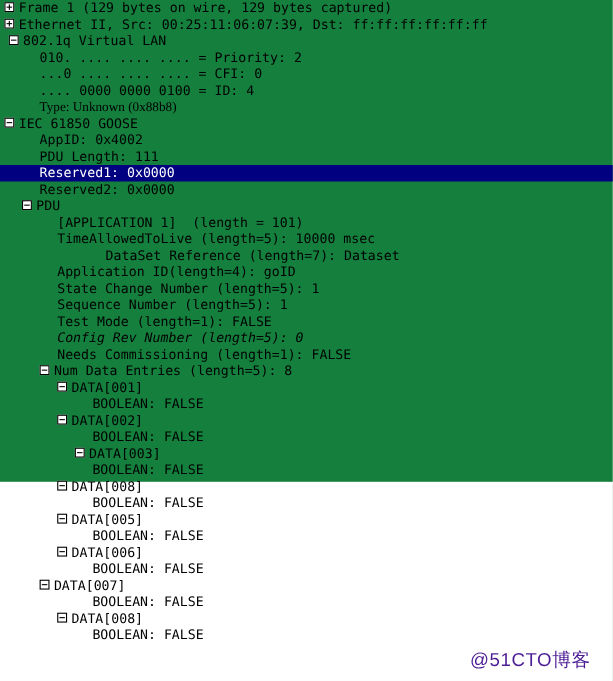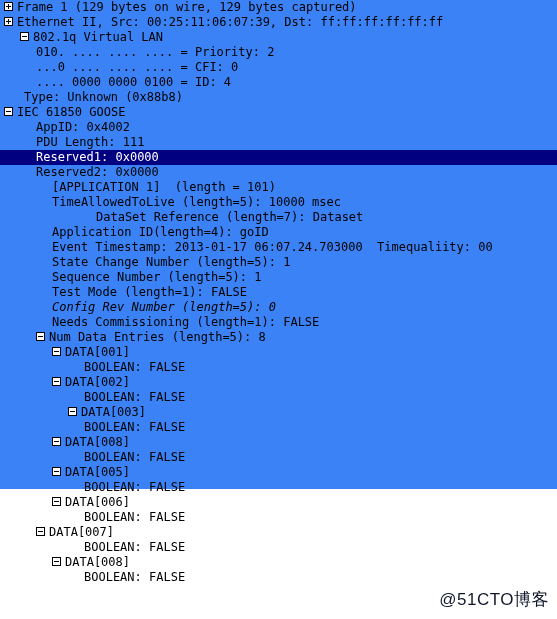--- a/index.html
+++ b/index.html
@@ -14,22 +14,22 @@
     position: relative;
     overflow: hidden;
     font-family: "DejaVu Sans Mono", "Liberation Mono", monospace;
   }
 
   #packet-tree {
     position: absolute;
     top: 0;
     left: 0;
     width: 557px;
-    height: 489px;
-    background: #3b82f6;
+    height: 438px;
+    background: #15803d;
   }
 
   .tree-row {
     height: 15px;
     line-height: 15px;
     white-space: pre;
     font-size: 12px;
     color: #000000;
     position: relative;
     display: block;
@@ -87,51 +87,51 @@
     line-height: 15px;
   }
 
   .gap {
     display: inline-block;
     width: 4px;
   }
 
   #watermark {
     position: absolute;
-    right: 8px;
+    right: 20px;
     bottom: 8px;
     font-family: "Liberation Sans", sans-serif;
     font-size: 17px;
-    color: #0f172a;
+    color: #4c1d95;
     letter-spacing: 0.5px;
     pointer-events: none;
     user-select: none;
   }
 </style>
 </head>
 <body>
 
 <div id="packet-tree">
     <div class="tree-row"><span class="row-inner" style="margin-left: 4px;"><span class="expander plus"></span><span class="gap"></span><span class="label-text">Frame 1 (129 bytes on wire, 129 bytes captured)</span></span></div>
     <div class="tree-row"><span class="row-inner" style="margin-left: 4px;"><span class="expander plus"></span><span class="gap"></span><span class="label-text">Ethernet II, Src: 00:25:11:06:07:39, Dst: ff:ff:ff:ff:ff:ff</span></span></div>
-    <div class="tree-row"><span class="row-inner" style="margin-left: 20px; text-align: right;"><span class="expander"></span><span class="gap"></span><span class="label-text">802.1q Virtual LAN</span></span></div>
+    <div class="tree-row"><span class="row-inner" style="margin-left: 8px; text-align: right;"><span class="expander"></span><span class="gap"></span><span class="label-text">802.1q Virtual LAN</span></span></div>
     <div class="tree-row"><span class="row-inner" style="margin-left: 36px;"><span class="label-text">010. .... .... .... = Priority: 2</span></span></div>
     <div class="tree-row"><span class="row-inner" style="margin-left: 36px;"><span class="label-text">...0 .... .... .... = CFI: 0</span></span></div>
     <div class="tree-row"><span class="row-inner" style="margin-left: 36px;"><span class="label-text">.... 0000 0000 0100 = ID: 4</span></span></div>
-    <div class="tree-row"><span class="row-inner" style="margin-left: 24px;"><span class="label-text">Type: Unknown (0x88b8)</span></span></div>
+    <div class="tree-row"><span class="row-inner" style="margin-left: 36px; font-family: Liberation Serif, serif;"><span class="label-text">Type: Unknown (0x88b8)</span></span></div>
     <div class="tree-row"><span class="row-inner" style="margin-left: 4px;"><span class="expander"></span><span class="gap"></span><span class="label-text">IEC 61850 GOOSE</span></span></div>
     <div class="tree-row"><span class="row-inner" style="margin-left: 36px;"><span class="label-text">AppID: 0x4002</span></span></div>
     <div class="tree-row"><span class="row-inner" style="margin-left: 36px;"><span class="label-text">PDU Length: 111</span></span></div>
     <div class="tree-row selected"><span class="row-inner" style="margin-left: 36px;"><span class="label-text">Reserved1: 0x0000</span></span></div>
     <div class="tree-row"><span class="row-inner" style="margin-left: 36px;"><span class="label-text">Reserved2: 0x0000</span></span></div>
+    <div class="tree-row"><span class="row-inner" style="margin-left: 20px;"><span class="expander"></span><span class="gap"></span><span class="label-text">PDU</span></span></div>
     <div class="tree-row"><span class="row-inner" style="margin-left: 52px;"><span class="label-text">[APPLICATION 1]  (length = 101)</span></span></div>
     <div class="tree-row"><span class="row-inner" style="margin-left: 52px;"><span class="label-text">TimeAllowedToLive (length=5): 10000 msec</span></span></div>
     <div class="tree-row"><span class="row-inner" style="margin-left: 52px; padding-left: 44px;"><span class="label-text">DataSet Reference (length=7): Dataset</span></span></div>
     <div class="tree-row"><span class="row-inner" style="margin-left: 52px;"><span class="label-text">Application ID(length=4): goID</span></span></div>
-    <div class="tree-row"><span class="row-inner" style="margin-left: 52px;"><span class="label-text">Event Timestamp: 2013-01-17 06:07.24.703000  Timequaliity: 00</span></span></div>
     <div class="tree-row"><span class="row-inner" style="margin-left: 52px;"><span class="label-text">State Change Number (length=5): 1</span></span></div>
     <div class="tree-row"><span class="row-inner" style="margin-left: 52px;"><span class="label-text">Sequence Number (length=5): 1</span></span></div>
     <div class="tree-row"><span class="row-inner" style="margin-left: 52px;"><span class="label-text">Test Mode (length=1): FALSE</span></span></div>
     <div class="tree-row"><span class="row-inner" style="margin-left: 52px; font-style: italic;"><span class="label-text">Config Rev Number (length=5): 0</span></span></div>
     <div class="tree-row"><span class="row-inner" style="margin-left: 52px;"><span class="label-text">Needs Commissioning (length=1): FALSE</span></span></div>
     <div class="tree-row"><span class="row-inner" style="margin-left: 36px;"><span class="expander"></span><span class="gap"></span><span class="label-text">Num Data Entries (length=5): 8</span></span></div>
     <div class="tree-row"><span class="row-inner" style="margin-left: 52px;"><span class="expander"></span><span class="gap"></span><span class="label-text">DATA[001]</span></span></div>
     <div class="tree-row"><span class="row-inner" style="margin-left: 84px;"><span class="label-text">BOOLEAN: FALSE</span></span></div>
     <div class="tree-row"><span class="row-inner" style="margin-left: 52px;"><span class="expander"></span><span class="gap"></span><span class="label-text">DATA[002]</span></span></div>
     <div class="tree-row"><span class="row-inner" style="margin-left: 84px;"><span class="label-text">BOOLEAN: FALSE</span></span></div>

